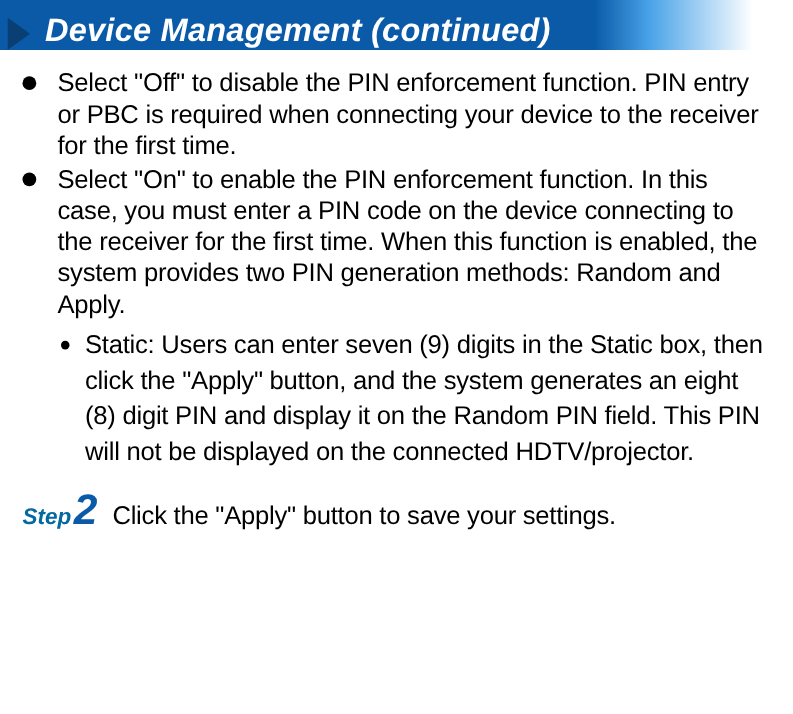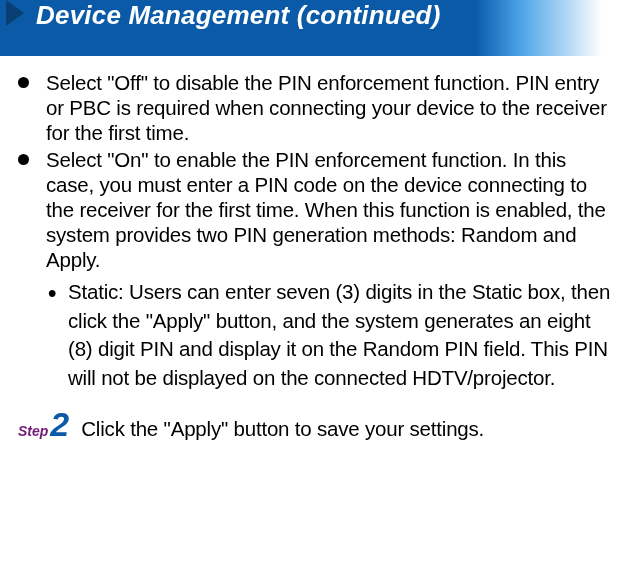--- a/index.html
+++ b/index.html
@@ -7,24 +7,24 @@
     width: 634px;
     height: 571px;
     background: #ffffff;
     font-family: "Myriad Pro", "Segoe UI", Arial, sans-serif;
     color: #000;
     overflow: hidden;
   }
   .header-bar {
     position: relative;
     width: 100%;
-    height: 56px;
+    height: 40px;
     background: linear-gradient(to right, #0a5aa8 0%, #0a5aa8 75%, #4aa3e8 82%, #ffffff 95%);
     display: flex;
-    align-items: flex-start;
+    align-items: flex-end;
   }
   .header-bar svg {
     margin-left: 6px;
     flex-shrink: 0;
   }
   .header-title {
     color: #ffffff;
     font-weight: 700;
     font-style: italic;
     font-size: 26px;
@@ -85,24 +85,24 @@
     font-size: 24px;
     font-weight: 700;
   }
   .step-row {
     display: flex;
     align-items: baseline;
     margin-top: 14px;
     padding-left: 2px;
   }
   .step-label {
-    color: #701a75;
+    color: #0369a1;
     font-weight: 700;
     font-style: italic;
-    font-size: 14px;
+    font-size: 18px;
     margin-right: 2px;
   }
   .step-number {
     color: #0a5aa8;
     font-weight: 700;
     font-style: italic;
     font-size: 34px;
     line-height: 1;
     margin-right: 12px;
   }
@@ -130,21 +130,21 @@
     <li class="bullet-item">
       <span>Select "</span><b>Off</b><span>" to disable the PIN enforcement function. PIN entry or PBC is required when connecting your device to the receiver for the first time.</span>
     </li>
     <li class="bullet-item">
       <span>Select "</span><b>On</b><span>" to enable the PIN enforcement function. In this case, you must enter a PIN code on the device connecting to the receiver for the first time. When this function is en­abled, the system provides two PIN generation methods: </span><b>Random</b><span> and </span><b>Apply.</b>
     </li>
   </ul>
 
   <ul class="sub-bullet-list">
     <li class="sub-bullet-item loose">
-      <b>Static</b><span>: Users can enter seven (3) digits in the </span><b>Static</b><span> box, then click the "</span><b>Apply</b><span>" button, and the system generates an eight (8) digit PIN and display it on the </span><b>Random PIN</b><span> field. This PIN will not be displayed on the connected HDTV/projector.</span>
+      <b>Static</b><span>: Users can enter seven (9) digits in the </span><b>Static</b><span> box, then click the "</span><b>Apply</b><span>" button, and the system generates an eight (8) digit PIN and display it on the </span><b>Random PIN</b><span> field. This PIN will not be displayed on the connected HDTV/projector.</span>
     </li>
   </ul>
 
   <div class="step-row">
     <span class="step-label">Step</span>
     <span class="step-number">2</span>
     <span class="step-text">
       <span>Click the "</span><b>Apply</b><span>" button to save your settings.</span>
     </span>
   </div>

